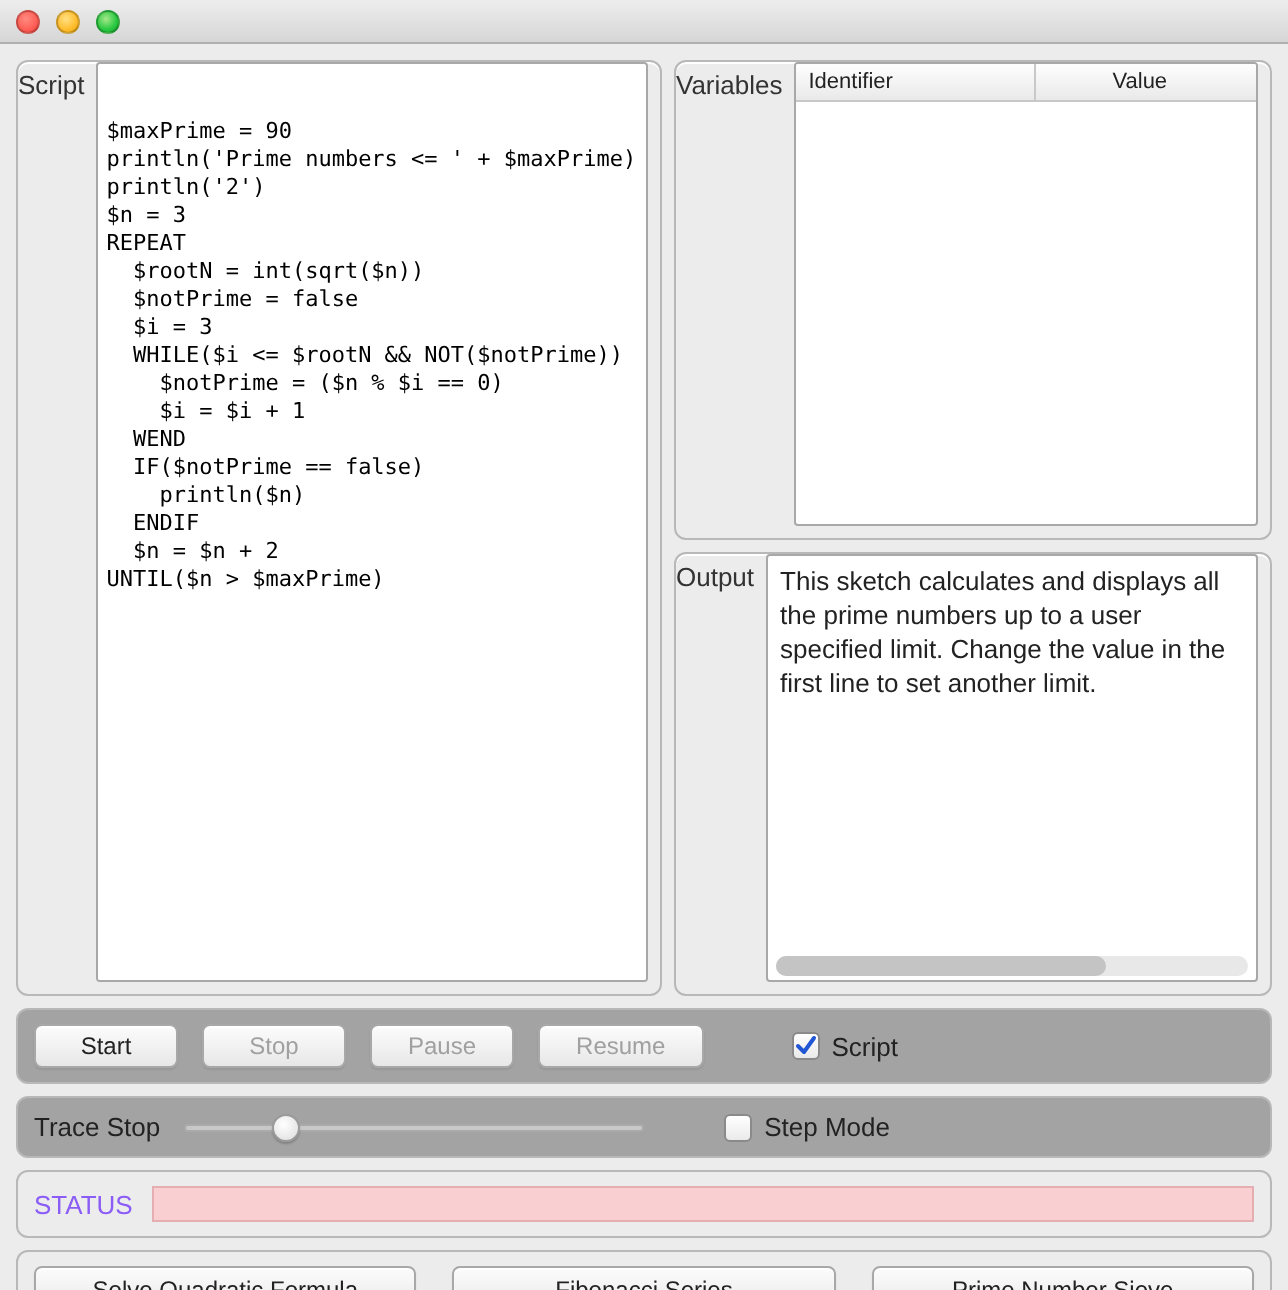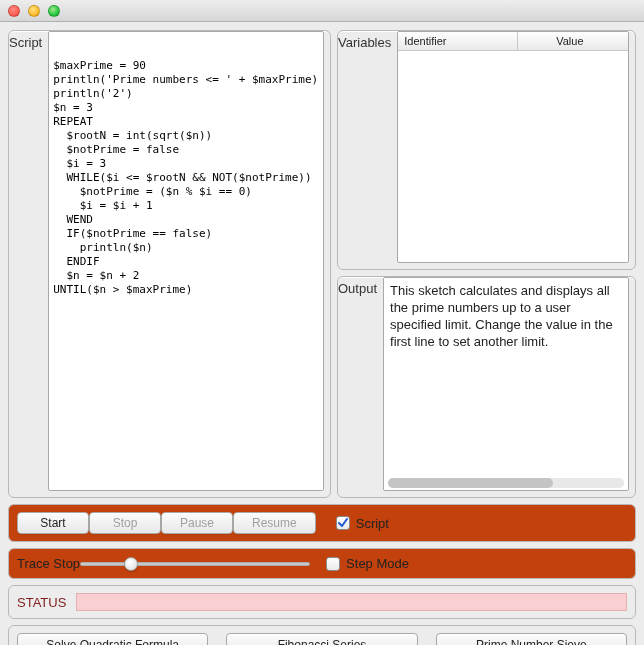--- a/index.html
+++ b/index.html
@@ -105,24 +105,25 @@
   position: absolute;
   left: 0; top: 0; bottom: 0;
   width: 70%;
   background: #c4c4c4;
   border-radius: 6px;
 }
 
 .controls-row {
   border: 1px solid #b8b8b8;
   border-radius: 6px;
-  background: #c2410c;
+  background: #a3a3a3;
   padding: 7px 8px;
   display: flex;
   align-items: center;
+  gap: 12px;
 }
 
 button.mac {
   font-size: 12px;
   padding: 3px 18px;
   border-radius: 4px;
   border: 1px solid #a8a8a8;
   background: linear-gradient(#fcfcfc, #e7e7e7);
   box-shadow: 0 1px 0 #fff inset, 0 1px 1px rgba(0,0,0,0.08);
   color: #222;
@@ -176,21 +177,21 @@
 }
 
 .status-row {
   border: 1px solid #b8b8b8;
   border-radius: 6px;
   padding: 7px 8px;
   display: flex;
   align-items: center;
   gap: 10px;
 }
-.status-label { color: #7f1d1d; font-size: 13px; flex: 0 0 auto; }
+.status-label { color: #8b5cf6; font-size: 13px; flex: 0 0 auto; }
 .status-bar {
   flex: 1;
   height: 18px;
   background: #f9cfd1;
   border: 1px solid #e5aeb1;
 }
 
 .examples-row {
   border: 1px solid #b8b8b8;
   border-radius: 6px;

